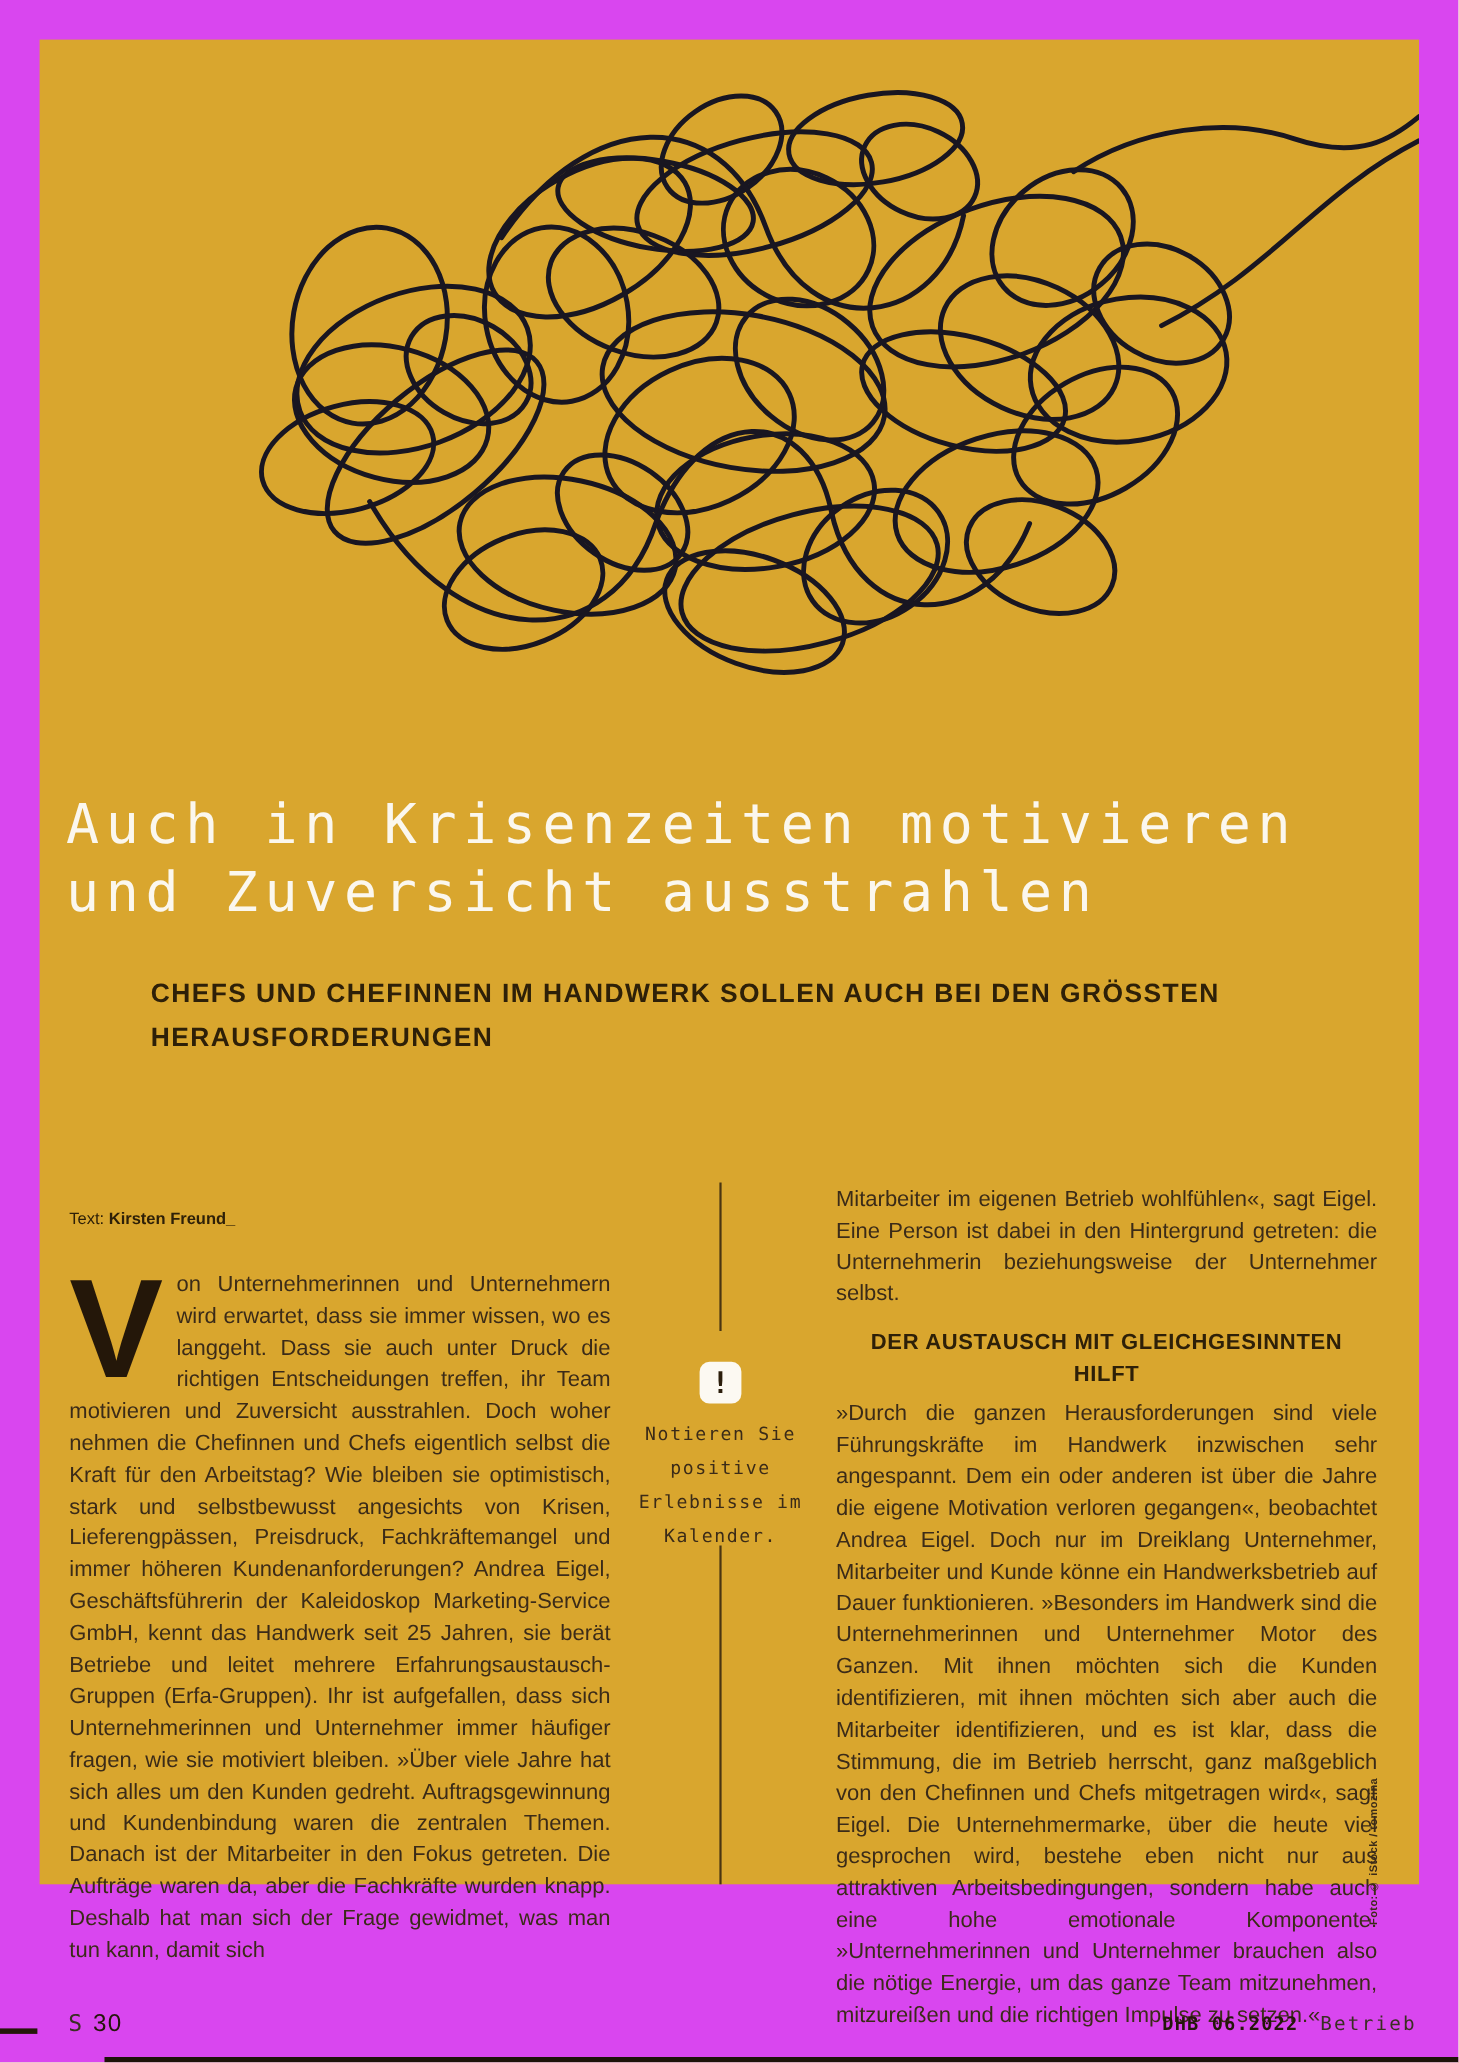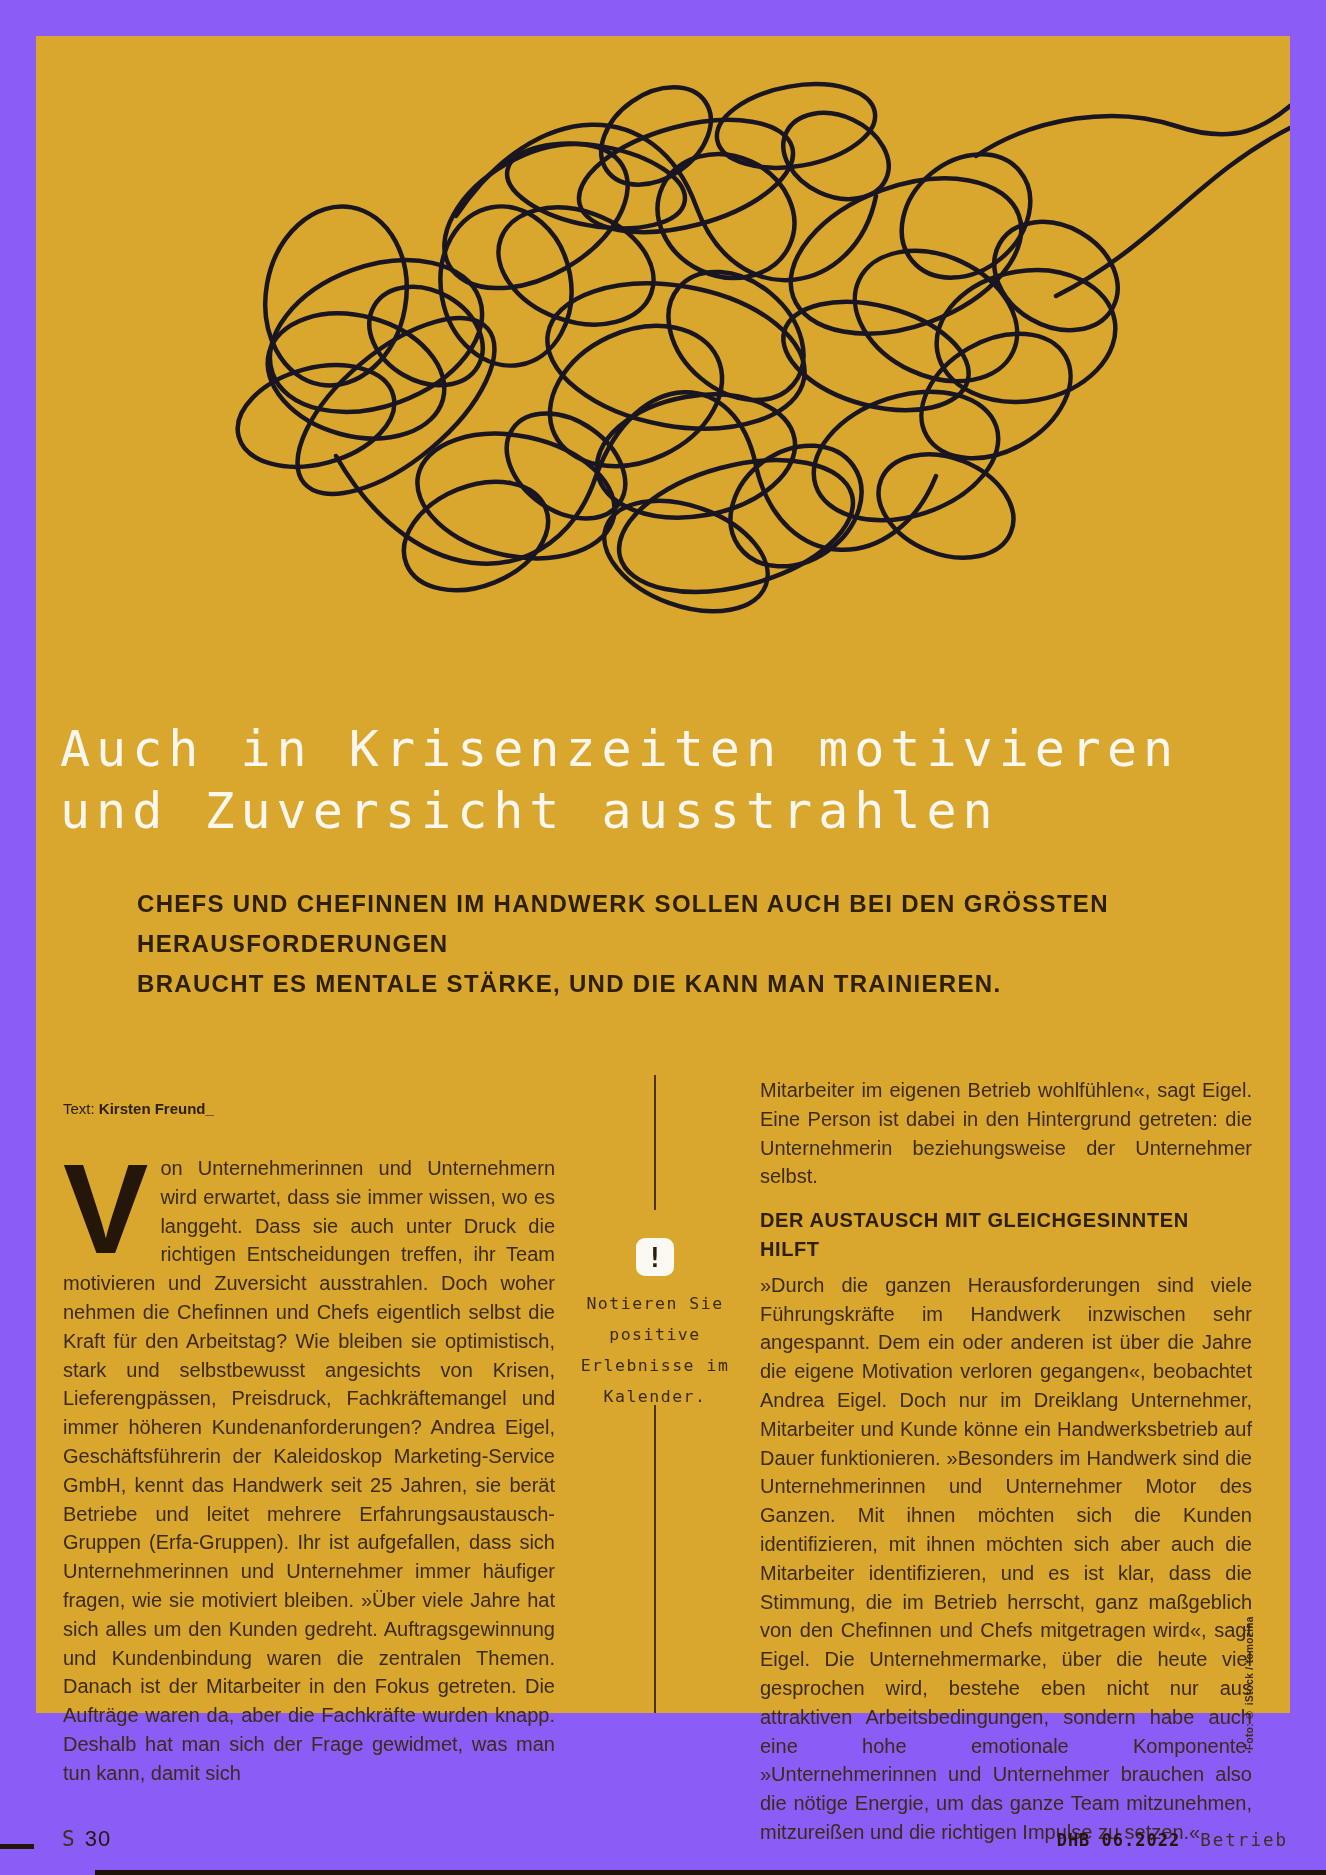--- a/index.html
+++ b/index.html
@@ -1,19 +1,19 @@
 <!DOCTYPE html>
 <html lang="de"><head>
 <meta charset="utf-8">
 <style>
   * { margin:0; padding:0; box-sizing:border-box; }
   html,body { background:#ffffff; }
   .page {
     position:relative; width:1326px; height:1875px;
-    background:#8b5cf6; overflow:hidden; margin:0 auto;
+    background:#d946ef; overflow:hidden; margin:0 auto;
     font-family:"Liberation Sans", sans-serif;
   }
   .gold {
     position:absolute; left:36px; top:36px; width:1254px; height:1677px;
     background:#D9A62E;
   }
   .scribble { position:absolute; left:0; top:0; width:1254px; height:620px; }
 
   .headline {
     position:absolute; left:60px; top:718px; width:1180px;
@@ -34,21 +34,21 @@
          color:#3B2B18; text-align:justify; hyphens:auto;margin-top:16px; }
   .col-left  { left:63px;  top:1138px; }
   .col-right { left:760px; top:1060px; }
 
   .dropcap {
     float:left; font-size:128px; line-height:98px; font-weight:bold;
     color:#241709; margin:6px 14px 0 0; letter-spacing:-2px;
   }
   .col-right .p1 { margin-bottom:15px; }
   .subhead { font-size:20px; font-weight:bold; letter-spacing:0.6px;
-             color:#2E2008; margin-bottom:7px; text-align:left; }
+             color:#2E2008; margin-bottom:7px; text-align:center; }
 
   .vline { position:absolute; left:654px; width:1.6px; background:#4a3512; }
   .vline-top    { top:1075px; height:135px; }
   .vline-bottom { top:1405px; height:308px; }
   .callout-icon {
     position:absolute; left:636px; top:1238px; width:38px; height:38px;
     background:#FCF9F2; border-radius:9px; color:#2B1E0C;
     display:flex; align-items:center; justify-content:center;
     font-size:27px; font-weight:bold; font-family:"DejaVu Sans Mono", monospace;
   }
@@ -119,21 +119,20 @@
       <path d="M 420 180 C 500 60, 620 60, 660 170 C 700 280, 820 260, 840 160"></path>
       <path d="M 1020 260 C 1120 210, 1160 140, 1254 92"></path>
       <path d="M 940 120 C 1000 80, 1080 70, 1140 90 C 1200 110, 1230 90, 1254 70"></path>
     </svg>
   </div>
 
   <h1 class="headline"><span>Auch in Krisenzeiten motivieren</span><br><span>und Zuversicht ausstrahlen</span></h1>
 
   <div class="standfirst">
     <div>CHEFS UND CHEFINNEN IM HANDWERK SOLLEN AUCH BEI DEN GRÖSSTEN HERAUSFORDERUNGEN</div>
-    <div>BRAUCHT ES MENTALE STÄRKE, UND DIE KANN MAN TRAINIEREN.</div>
   </div>
 
   <div class="byline">
     <span>Text:</span>
     <span class="byline-name">Kirsten Freund_</span>
   </div>
 
   <div class="col col-left"><span class="dropcap">V</span><span>on Unternehmerinnen und Unternehmern wird erwartet, dass sie immer wissen, wo es langgeht. Dass sie auch unter Druck die richtigen Entscheidungen treffen, ihr Team motivieren und Zuversicht ausstrahlen. Doch woher nehmen die Chefinnen und Chefs eigentlich selbst die Kraft für den Arbeitstag? Wie bleiben sie optimistisch, stark und selbstbewusst angesichts von Krisen, Lieferengpässen, Preisdruck, Fachkräftemangel und immer höheren Kundenanforderungen? Andrea Eigel, Geschäftsführerin der Kaleidoskop Marketing-Service GmbH, kennt das Handwerk seit 25 Jahren, sie berät Betriebe und leitet mehrere Erfahrungsaustausch-Gruppen (Erfa-Gruppen). Ihr ist aufgefallen, dass sich Unternehmerinnen und Unternehmer immer häufiger fragen, wie sie motiviert bleiben. »Über viele Jahre hat sich alles um den Kunden gedreht. Auftragsgewinnung und Kundenbindung waren die zentralen Themen. Danach ist der Mitarbeiter in den Fokus getreten. Die Aufträge waren da, aber die Fachkräfte wurden knapp. Deshalb hat man sich der Frage gewidmet, was man tun kann, damit sich</span></div>
 
   <div class="vline vline-top"></div>

